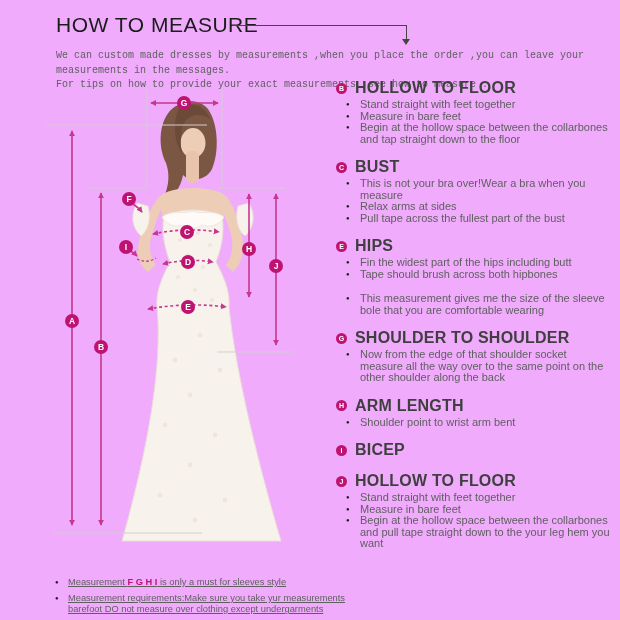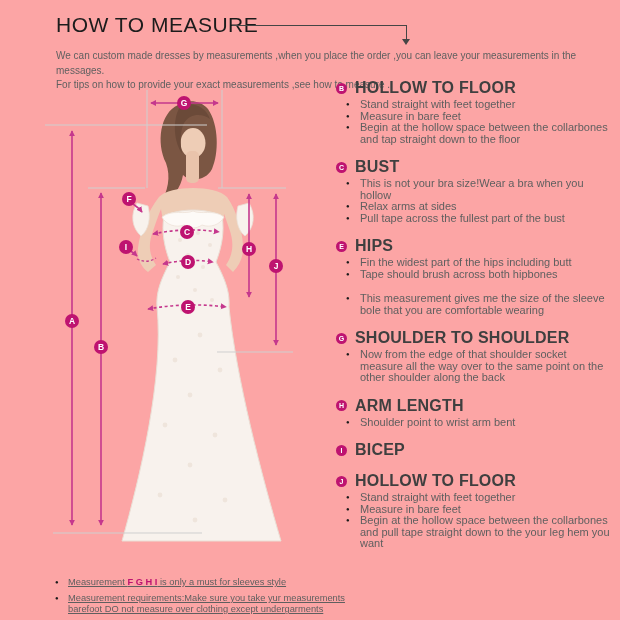--- a/index.html
+++ b/index.html
@@ -1,30 +1,30 @@
 <!DOCTYPE html>
 <html><head>
 <meta charset="utf-8">
 <style>
   html,body{margin:0;padding:0;background:#fff;}
-  .page{position:relative;width:620px;height:620px;background:#fca5a5;overflow:hidden;
+  .page{position:relative;width:620px;height:620px;background:#f0abfc;overflow:hidden;
         font-family:"Liberation Sans","DejaVu Sans",sans-serif;color:#5f5f5f;}
 
   
   .title{position:absolute;left:56px;top:13px;font-size:21px;font-weight:500;
          color:#1c1c1c;letter-spacing:.5px;white-space:nowrap;}
   .title-connector{position:absolute;left:232px;top:25px;width:174px;height:13px;
          border-top:1px solid #454545;border-right:1px solid #454545;}
   .title-connector .arrowhead{position:absolute;right:-4px;bottom:-6px;width:0;height:0;
          border-left:4px solid transparent;border-right:4px solid transparent;
          border-top:6px solid #454545;}
 
   .intro{position:absolute;left:56px;top:49px;width:555px;font-size:10px;
          line-height:14.5px;color:#606060;}
-  .intro p{margin:0;}
+  .intro p{margin:0;font-family:Liberation Mono, monospace;}
 
   
   .figure{position:absolute;left:40px;top:85px;width:295px;height:472px;}
   .figure svg{position:absolute;left:0;top:0;}
   .dbadge{position:absolute;width:14px;height:14px;border-radius:50%;
           background:#be1370;color:#fff;font-size:8.5px;font-weight:bold;
           display:flex;align-items:center;justify-content:center;line-height:1;}
 
   
   .glossary{position:absolute;left:336px;top:79px;width:276px;}
@@ -173,21 +173,21 @@
         <li>Begin at the hollow space between the  collarbones and tap straight down to the floor</li>
       </ul>
     </div>
 
     <div class="m-section">
       <div class="m-head">
         <span class="badge-sm">C</span>
         <span class="m-title">BUST</span>
       </div>
       <ul>
-        <li>This is not your bra size!Wear a bra when you hollow</li>
+        <li>This is not your bra over!Wear a bra when you measure</li>
         <li>Relax arms at sides</li>
         <li>Pull tape across the fullest part of the bust</li>
       </ul>
     </div>
 
 
     <div class="m-section">
       <div class="m-head">
         <span class="badge-sm">E</span>
         <span class="m-title">HIPS</span>

